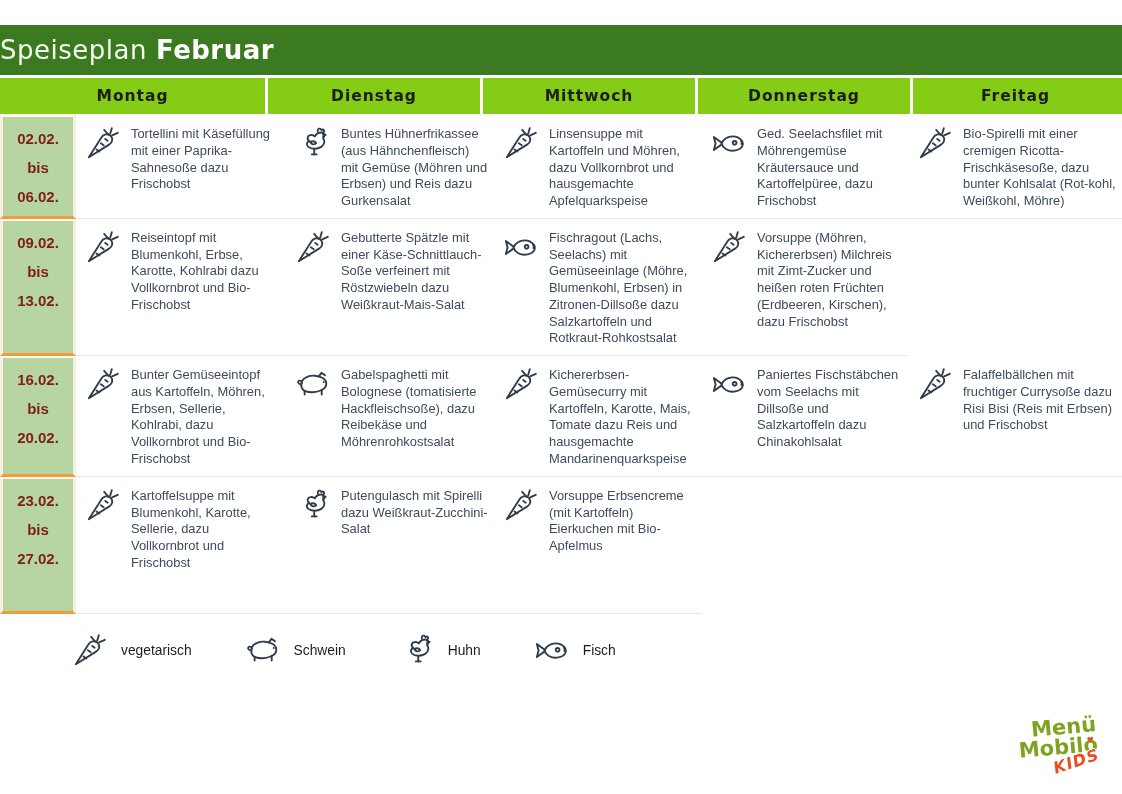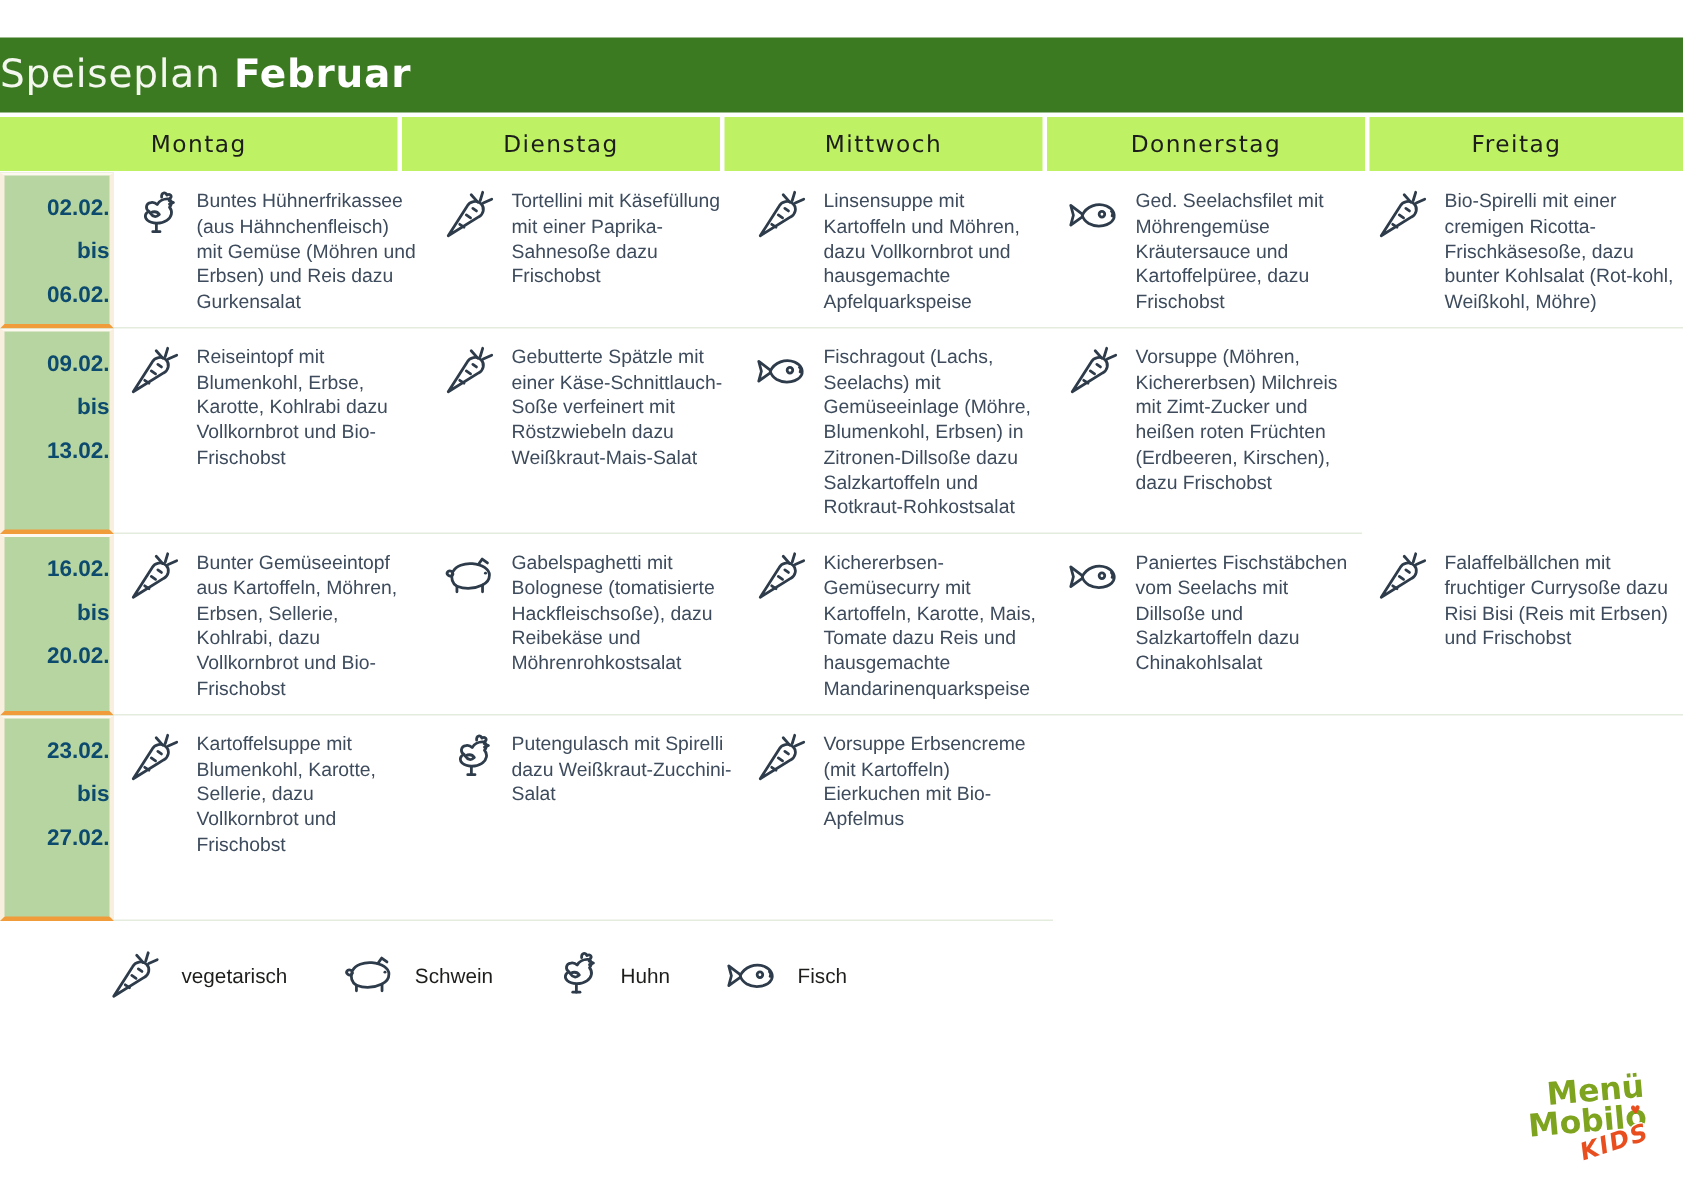--- a/index.html
+++ b/index.html
@@ -8,41 +8,41 @@
 
   
   .titlebar{position:absolute;top:25px;left:0;width:100%;height:50px;background:#3b7a20;
             display:flex;align-items:center;box-sizing:border-box;
             color:#f3f7ee;font-family:"DejaVu Sans",sans-serif;font-size:26px;letter-spacing:0.5px;}
   .titlebar .month{font-weight:700;margin-left:9px;color:#ffffff;}
 
   
   .dayhead{position:absolute;top:78px;left:0;width:100%;height:36px;background:#ffffff;
            display:grid;grid-template-columns:265px 212px 212px 212px 1fr;column-gap:3px;}
-  .dayhead .hcell{background:#bef264;display:flex;align-items:center;justify-content:center;
-           font-family:"DejaVu Sans",sans-serif;font-size:15.5px;font-weight:400;
+  .dayhead .hcell{background:#84cc16;display:flex;align-items:center;justify-content:center;
+           font-family:"DejaVu Sans",sans-serif;font-size:15.5px;font-weight:700;
            letter-spacing:1px;color:#1d1d1b;}
   .dayhead .hcell.last{justify-content:flex-start;padding-left:68px;}
 
   
   .tbody{position:absolute;top:115px;left:0;width:100%;}
   .row{display:grid;grid-template-columns:76px 210px 208px 208px 206px 1fr;}
   .r1{min-height:102px;} .r2{min-height:134px;} .r3{min-height:116px;} .r4{min-height:137px;}
   .datecell{background:#b7d5a1;border-left:3px solid #f9efdf;border-right:3px solid #f9efdf;
             border-top:2px solid #fdf8f0;border-bottom:3px solid #f09c3a;box-sizing:border-box;
-            text-align:right;padding-top:7px;font-weight:700;font-size:15px;color:#0c4a6e;
+            text-align:center;padding-top:7px;font-weight:700;font-size:15px;color:#7f1d1d;
             line-height:29px;font-family:"Liberation Sans",sans-serif;}
   .cell{border-bottom:1px solid #e3ecdd;box-sizing:border-box;display:flex;
         padding:11px 6px 8px 9px;gap:9px;}
   .mic{width:37px;flex-shrink:0;color:#2d3b4a;}
   .ic{width:35px;height:35px;display:block;}
   .mtx{width:160px;font-size:12.9px;line-height:1.3;color:#3d4b5c;}
 
   
-  .legend{position:absolute;top:633px;left:72px;display:flex;align-items:center;gap:36px;}
+  .legend{position:absolute;top:633px;left:72px;display:flex;align-items:center;gap:53px;}
   .litem{display:flex;align-items:center;gap:12px;}
   .litem .mic{width:37px;}
   .llabel{font-size:13.8px;color:#1d1d1b;}
 
   
   .logo{position:absolute;right:24px;top:718px;width:92px;transform:rotate(-5deg);
         font-family:"DejaVu Sans",sans-serif;font-weight:700;color:#7ea31f;
         text-align:right;line-height:20px;font-size:21px;}
   .logo .l2{position:relative;display:inline-block;}
   .logo .heart{position:absolute;right:3.5px;bottom:4px;font-size:8px;color:#e94e1f;
@@ -118,32 +118,32 @@
 
     <div class="row r1">
       <div class="datecell">
         <div>02.02.</div>
         <div>bis</div>
         <div>06.02.</div>
       </div>
       <div class="cell">
         <span class="mic">
             <svg class="ic" aria-hidden="true">
+              <use href="#sym-carrot"></use>
+            </svg>
+          </span>
+        <div class="mtx">Tortellini mit Käsefüllung mit einer Paprika-Sahnesoße dazu Frischobst</div>
+      </div>
+      <div class="cell">
+        <span class="mic">
+            <svg class="ic" aria-hidden="true">
               <use href="#sym-chicken"></use>
             </svg>
           </span>
         <div class="mtx">Buntes Hühnerfrikassee (aus Hähnchenfleisch) mit Gemüse (Möhren und Erbsen) und Reis dazu Gurkensalat</div>
-      </div>
-      <div class="cell">
-        <span class="mic">
-            <svg class="ic" aria-hidden="true">
-              <use href="#sym-carrot"></use>
-            </svg>
-          </span>
-        <div class="mtx">Tortellini mit Käsefüllung mit einer Paprika-Sahnesoße dazu Frischobst</div>
       </div>
       <div class="cell">
         <span class="mic">
             <svg class="ic" aria-hidden="true">
               <use href="#sym-carrot"></use>
             </svg>
           </span>
         <div class="mtx">Linsensuppe mit Kartoffeln und Möhren, dazu Vollkornbrot und hausgemachte Apfelquarkspeise</div>
       </div>
       <div class="cell">

